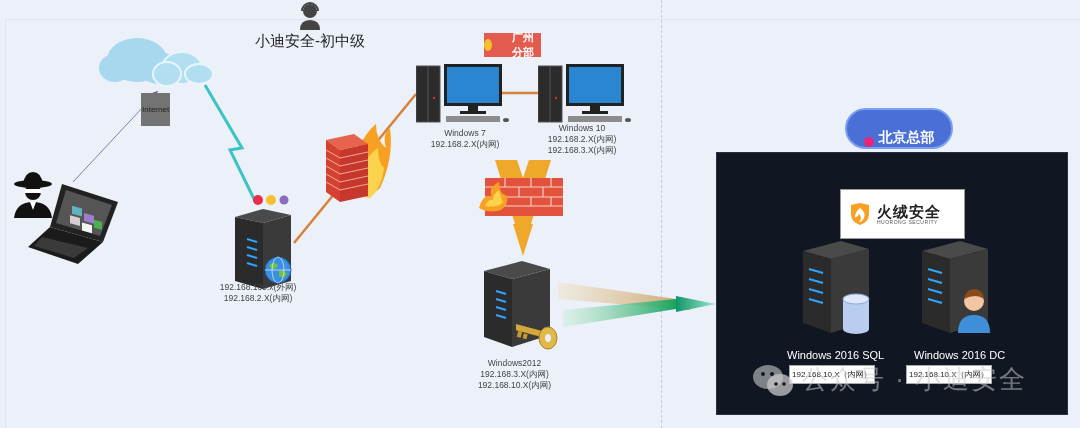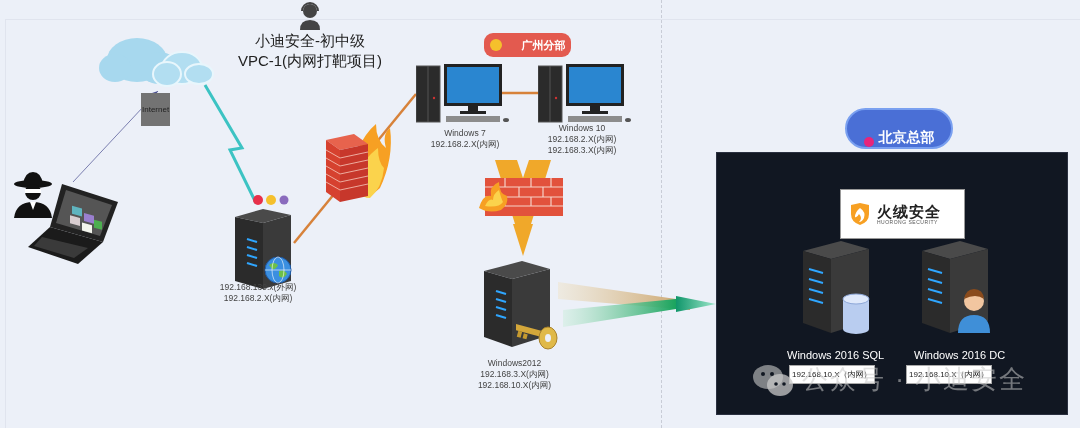--- a/index.html
+++ b/index.html
@@ -9,21 +9,21 @@
     font-family:"Liberation Sans","DejaVu Sans",sans-serif;
   }
   .frame-line-h { position:absolute; left:5px; right:0; top:19px; height:1px; background:#e0e4ee; }
   .frame-line-v { position:absolute; left:5px; top:19px; bottom:0; width:1px; background:#e0e4ee; }
   .divider { position:absolute; left:661px; top:0; bottom:0; width:0; border-left:1px dashed #c8ccd6; }
   svg.links { position:absolute; left:0; top:0; }
   .abs { position:absolute; }
   .title { position:absolute; left:225px; top:31px; width:170px; text-align:center; color:#222; font-size:15px; line-height:20px; }
   .lbl { position:absolute; font-size:8.5px; color:#444; text-align:center; line-height:11px; white-space:nowrap; }
   .internet-lbl { position:absolute; left:141px; top:93px; font-size:8px; color:#222; background:#737373; padding:12px 1px; }
-  .badge-gz { position:absolute; left:484px; top:33px; width:87px; height:24px; border-radius:9px; background:#e35a4f; color:#fff; font-size:11px; font-weight:bold; display:flex; align-items:center; justify-content:center; gap:20px; }
+  .badge-gz { position:absolute; left:484px; top:33px; width:57px; height:24px; border-radius:0; background:#e35a4f; color:#fff; font-size:11px; font-weight:bold; display:flex; align-items:center; justify-content:center; gap:20px; }
   .badge-bj { position:absolute; left:845px; top:108px; width:108px; height:41px; border-radius:21px; background:#4a6fd6; border:2px solid #7aa0f0; box-sizing:border-box; color:#fff; font-size:14px; font-weight:bold; display:flex; align-items:flex-end; justify-content:center; gap:5px; }
   .flag-dot { width:12px; height:12px; border-radius:50%; display:inline-block; position:relative; }
   .hq-box { position:absolute; left:716px; top:152px; width:352px; height:263px; background:#111722; border:1px solid #2a3040; box-sizing:border-box; }
   .logo { position:absolute; left:123px; top:36px; width:125px; height:50px; background:#fff; border:1px solid #999; box-sizing:border-box; display:flex; align-items:center; gap:6px; padding-left:8px; }
   .logo-cn { font-size:15px; font-weight:bold; color:#222; line-height:15px; letter-spacing:1px; }
   .logo-en { font-size:5px; color:#555; letter-spacing:0.5px; }
   .hq-name { position:absolute; font-size:11px; color:#fff; white-space:nowrap; }
   .ipbox { position:absolute; background:#fff; border:1px solid #aaa; font-size:8px; color:#222; padding:3px 2px; white-space:nowrap; }
   .watermark { position:absolute; left:752px; top:362px; font-size:26px; color:rgba(200,200,200,0.55); display:flex; align-items:center; gap:8px; white-space:nowrap; letter-spacing:2px;justify-content:center; }
 </style>
@@ -61,21 +61,20 @@
 
 <div class="abs" style="left:297px;top:2px;">
   <svg width="26" height="28" viewBox="0 0 26 28">
     <circle cx="13" cy="9" r="7" fill="#444"></circle>
     <path d="M5 9 a8 8 0 0 1 16 0" fill="none" stroke="#444" stroke-width="2"></path>
     <path d="M3 28 q0 -10 10 -10 q10 0 10 10z" fill="#444"></path>
   </svg>
 </div>
 <div class="title">
   <div>小迪安全-初中级</div>
-  <div>VPC-1(内网打靶项目)</div>
 </div>
 
 <div class="abs" style="left:97px;top:32px;">
   <svg width="125" height="60" viewBox="0 0 125 60">
     <g fill="#a7d8ee">
       <ellipse cx="40" cy="28" rx="30" ry="22"></ellipse>
       <ellipse cx="18" cy="36" rx="16" ry="14"></ellipse>
       <ellipse cx="62" cy="36" rx="20" ry="16"></ellipse>
     </g>
     <g fill="#b2def1" stroke="#e8f6fc" stroke-width="2">

